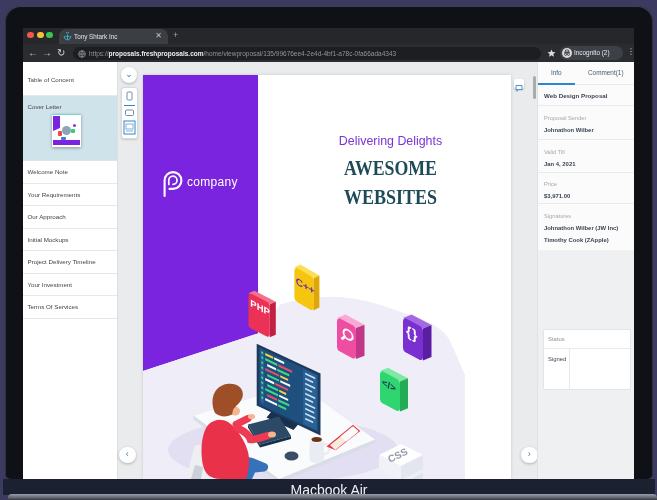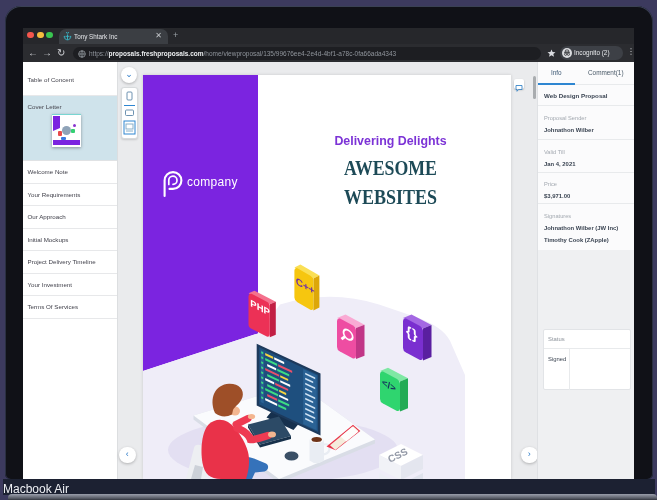--- a/index.html
+++ b/index.html
@@ -4,21 +4,21 @@
 <style>
   * { margin:0; padding:0; box-sizing:border-box; }
   html,body { width:657px; height:500px; overflow:hidden; }
   body { font-family:"Liberation Sans", sans-serif; background:#3c3a5e; position:relative; }
   .abs { position:absolute; }
 
   
   #screen { left:5px; top:6px; width:648px; height:473px; background:#101117;
     border-radius:16px 16px 5px 5px; box-shadow: inset 0 1px 0 #3a4154, inset 1px 0 0 #2a3042, inset -1px 0 0 #2a3042; }
   #hinge { left:3px; top:479px; width:652px; height:16px; background:#1c2132; }
-  #hinge .lbl { position:absolute; left:0; right:0; top:2.5px; color:#eef0f4; font-size:12px; }
+  #hinge .lbl { position:absolute; left:0; right:0; top:2.5px; text-align:center; color:#eef0f4; font-size:14px; }
   #base { left:8px; top:494px; width:649px; height:6px; background:linear-gradient(#9a9eab,#595d68 70%,#33363f); border-radius:4px 4px 0 0; }
 
   
   #browser { left:23px; top:28px; width:611px; height:451px; background:#fff; overflow:hidden; }
   #tabbar { left:0; top:0; width:611px; height:16px; background:#26272b; }
   .light { position:absolute; top:3.5px; width:6.5px; height:6.5px; border-radius:50%; }
   #tab { position:absolute; left:36px; top:1px; width:109px; height:15px; background:#3b3e43; border-radius:7px 7px 0 0; }
   #tab .title { position:absolute; left:15px; top:3.5px; font-size:6.3px; color:#e4e6e9; }
   #tab .close { position:absolute; right:6px; top:2px; font-size:8px; color:#c3c6ca; }
   #toolbar { left:0; top:16px; width:611px; height:18px; background:#2b2c30; }
@@ -55,21 +55,21 @@
 
   
   #infopanel { left:514px; top:0; width:97px; height:417px; background:#fbfbfc; font-size:6.5px; border-left:1px solid #dfe1e4; }
   #infopanel .tabs { height:23px; border-bottom:1px solid #e8eaec; position:relative; }
   #infopanel .lab { color:#a3a9b0; font-size:5.7px; }
   #infopanel .val { color:#3a4452; font-weight:bold; font-size:5.9px; }
   .sect { padding:5px 0 0 6px; border-bottom:1px solid #e8eaec; line-height:11px; }
   #statusbox { position:absolute; left:5px; top:267px; width:88px; height:61px; background:#fff; border:1px solid #e2e4e7; border-radius:2px; font-size:5.9px; }
 
   
-  #dd { position:absolute; left:119px; top:58.5px; width:257px; text-align:center; color:#7c33d6; font-weight:bold; font-size:12.4px; }
+  #dd { position:absolute; left:119px; top:58.5px; width:257px; text-align:center; color:#7c33d6; font-weight:normal; font-size:12.4px; }
   .aw { position:absolute; left:119px; width:257px; text-align:center; color:#1d4a57; font-weight:bold; font-size:20px; font-family:"Liberation Serif", serif; }
 </style>
 </head>
 <body>
   <div class="abs" id="screen"></div>
   <div class="abs" id="hinge">
     <div class="lbl">Macbook Air</div>
   </div>
   <div class="abs" id="base"></div>
 

